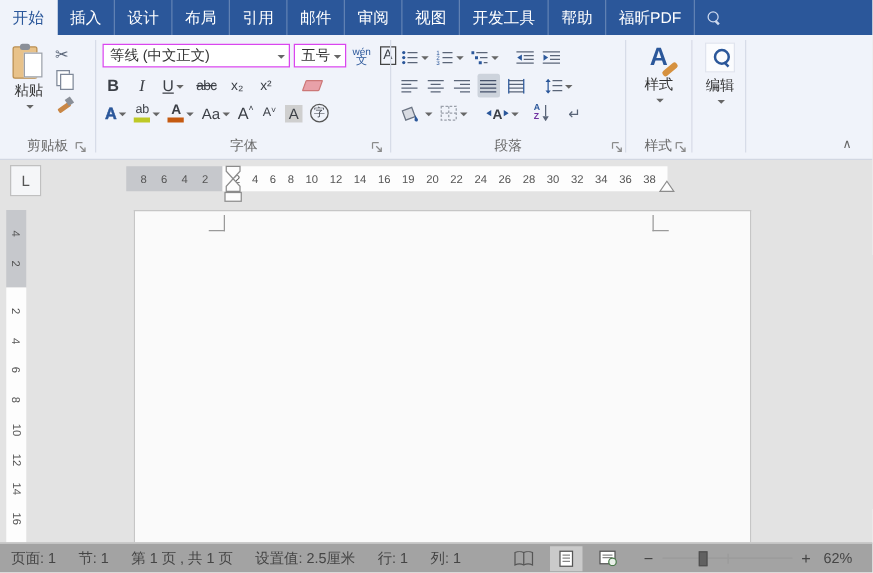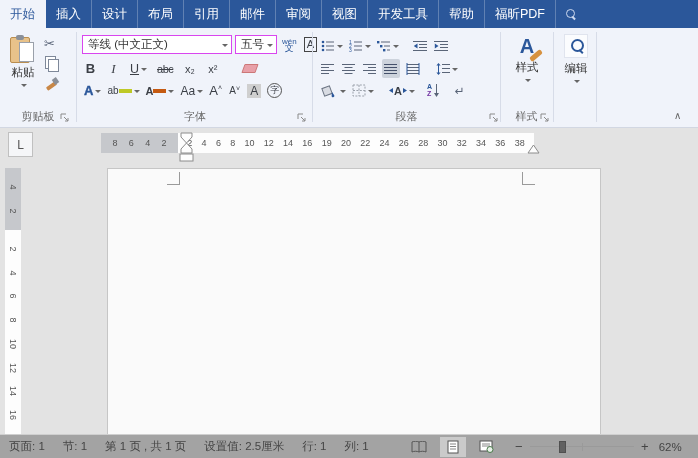--- a/index.html
+++ b/index.html
@@ -37,21 +37,21 @@
   .dd { width:0; height:0; border:3px solid transparent; border-top:3.5px solid #666;
     margin:4px 0 0 2px; }
   .combo { display:flex; align-items:center; justify-content:space-between; height:19px;
     background:#fff; border:1px solid #d946ef; padding:0 3px 0 5px; font-size:11.5px; color:#333; }
   .bold { font-weight:bold; font-size:13px; }
   .ital { font-style:italic; font-family:"Liberation Serif","DejaVu Serif",serif; font-size:13px; }
   .uline { text-decoration:underline; font-size:12.5px; }
   .strike { text-decoration:line-through; font-size:11px; letter-spacing:-.5px; }
   .subsup { font-size:11px; }
   .fx-a { color:#2b579a; font-weight:bold; font-size:13px; -webkit-text-stroke:.4px #2b579a; }
-  .colorbar { display:flex; flex-direction:row; align-items:center; line-height:10px; }
+  .colorbar { display:flex; flex-direction:column; align-items:center; line-height:10px; }
   .colorbar .bar { width:13px; height:3.5px; margin-top:1px; }
   .shadeA { background:#cfcfcf; padding:0 3px; font-size:12px; }
   .circ { width:15px; height:15px; border:1px solid #555; border-radius:50%;
     display:flex; align-items:center; justify-content:center; font-size:9px; }
   .phon { display:flex; flex-direction:column; align-items:center; line-height:7px;
     font-size:8px; color:#2b579a; }
   .phon .zh { font-size:9px; }
   .boxA { border:1.3px solid #444; padding:0 2px; font-size:11px; line-height:13px; }
   .eraser { width:14px; height:9px; background:#e8a0a8; border:1px solid #c77;
     transform:skewX(-20deg); border-radius:1px; }

